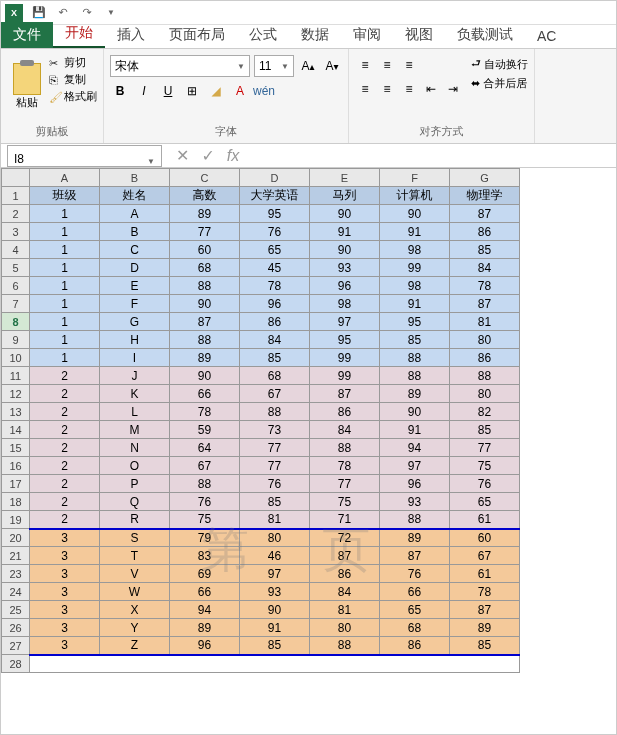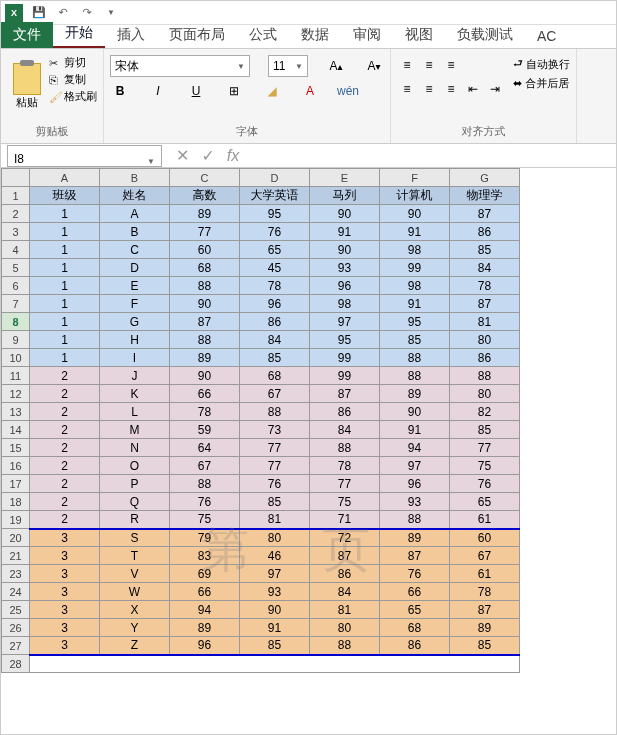--- a/index.html
+++ b/index.html
@@ -3,34 +3,34 @@
 <meta charset="utf-8">
 <style>
 *{box-sizing:border-box;margin:0;padding:0;font-family:"Microsoft YaHei",SimSun,Arial,sans-serif}
 body{background:#fff;width:617px;height:735px;overflow:hidden;border:1px solid #ccc;box-shadow:2px 2px 8px rgba(0,0,0,0.3)}
 .qat{height:24px;background:#fff;border-bottom:1px solid #ddd;display:flex;align-items:center;padding:0 4px;gap:8px}
 .qat-ico{width:16px;height:16px;display:flex;align-items:center;justify-content:center;font-size:11px;color:#666}
 .excel-ico{width:18px;height:18px;background:#217346;color:#fff;font-size:9px;font-weight:bold;display:flex;align-items:center;justify-content:center}
 .tabs{height:24px;background:#fff;display:flex;align-items:flex-end;border-bottom:1px solid #ccc}
 .tab{padding:4px 12px;font-size:14px;color:#444;cursor:pointer}
 .tab.file{background:#217346;color:#fff}
-.tab.active{color:#0f172a;border-bottom:2px solid #7f1d1d}
+.tab.active{color:#b91c1c;border-bottom:2px solid #14532d}
 .ribbon{height:95px;background:#f5f5f5;border-bottom:1px solid #ccc;display:flex}
 .rgroup{border-right:1px solid #ddd;padding:2px 6px;display:flex;flex-direction:column;justify-content:space-between}
 .rgroup-label{text-align:center;font-size:11px;color:#666;padding:2px 0}
 .paste-area{display:flex;gap:2px}
 .paste-big{width:40px;height:70px;display:flex;flex-direction:column;align-items:center;justify-content:center;font-size:11px}
 .paste-ico{width:28px;height:32px;background:#f4d57a;border:1px solid #c9a227;position:relative}
 .paste-ico::before{content:"";position:absolute;top:-4px;left:6px;width:14px;height:6px;background:#888;border-radius:2px}
 .side-btns{display:flex;flex-direction:column;gap:2px;font-size:11px;padding-top:4px}
 .side-btn{display:flex;align-items:center;gap:3px;white-space:nowrap}
 .mini-ico{width:12px;height:12px;display:inline-block}
 .scissors{color:#333}
 .font-area{display:flex;flex-direction:column;gap:4px;padding-top:4px}
-.font-row{display:flex;gap:18px;align-items:center}
+.font-row{display:flex;gap:4px;align-items:center}
 .font-sel{border:1px solid #aaa;background:#fff;height:22px;font-size:12px;padding:0 4px;display:flex;align-items:center;justify-content:space-between}
 .font-name{width:140px}
 .font-size{width:40px}
 .fbtn{width:20px;height:20px;border:1px solid transparent;display:flex;align-items:center;justify-content:center;font-size:12px;cursor:pointer}
 .align-area{display:flex;flex-direction:column;gap:4px;padding-top:4px}
 .align-row{display:flex;gap:2px}
 .wrap-btns{display:flex;flex-direction:column;gap:2px;font-size:11px;padding-top:4px}
 .namebox-row{height:24px;border-bottom:1px solid #ccc;display:flex;align-items:center;background:#fff}
 .namebox{width:155px;height:22px;border:1px solid #aaa;margin:0 6px;padding:0 6px;font-size:12px;display:flex;align-items:flex-end;justify-content:space-between}
 .fx-area{display:flex;align-items:center;gap:12px;padding-left:8px;color:#999}

